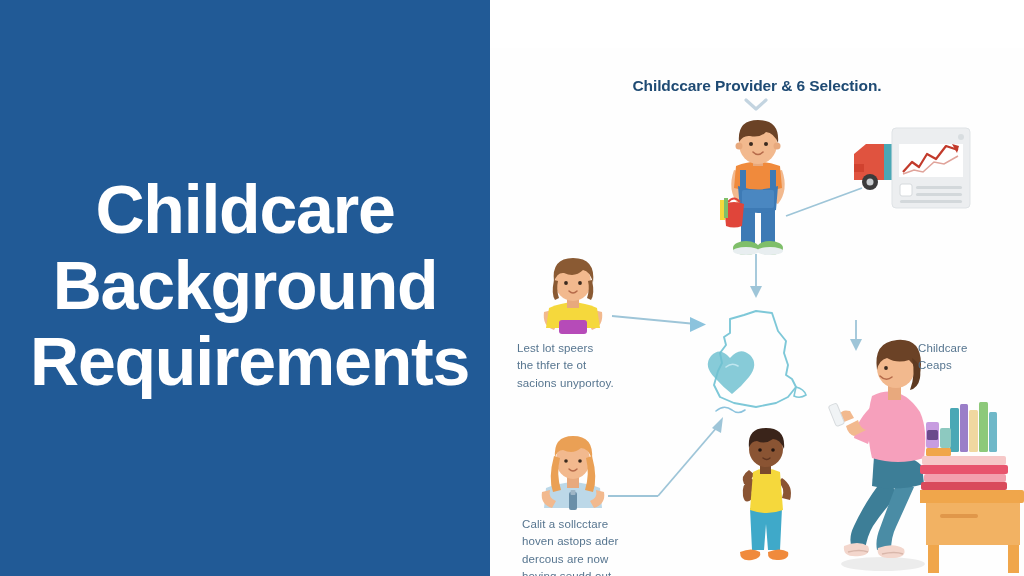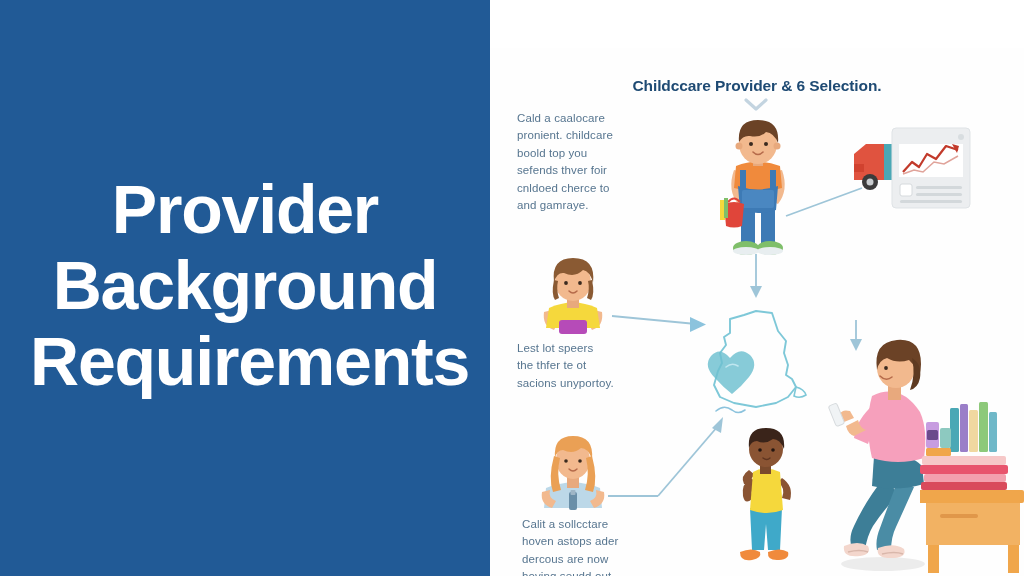--- a/index.html
+++ b/index.html
@@ -88,21 +88,21 @@
   .figure {
     position: absolute;
   }
 </style>
 </head>
 <body>
 
 <div id="slide">
 
   <div id="left-panel">
-    <div id="left-title">Provider Background Requirements</div>
+    <div id="left-title">Childcare Background Requirements</div>
   </div>
 
   <div id="right-panel">
 
     <div id="diagram-title">Childccare Provider &amp; 6 Selection.</div>
 
     <svg class="layer" viewBox="0 0 534 576">
 
       <g>
         <path d="M256 52 L266 61 L276 52" fill="none" stroke="#c3d4e0" stroke-width="3.2" stroke-linecap="round" stroke-linejoin="round"></path>
@@ -324,33 +324,29 @@
 
       <rect x="-4" y="90" width="108" height="13" rx="2" fill="#f0a64b"></rect>
 
       <rect x="6" y="103" width="94" height="42" fill="#f2b263"></rect>
       <rect x="20" y="114" width="38" height="4" rx="2" fill="#e0974a"></rect>
 
       <rect x="8" y="145" width="11" height="28" fill="#f0a64b"></rect>
       <rect x="88" y="145" width="11" height="28" fill="#f0a64b"></rect>
     </svg>
 
-    <div class="blurtext" style="left:27px; top:62px; width:170px;">Cald a caalocare
-pronient. childcare
-boold top you
-sefends thver foir
-cnldoed cherce to
-and gamraye.</div>
 
     <div class="blurtext" style="left:32px; top:468px; width:170px;">Calit a sollcctare
 hoven astops ader
 dercous are now
 hoving seudd out
 petmow this deap.</div>
 
     <div class="blurtext" style="left:27px; top:292px; width:160px;">Lest lot speers
 the thfer te ot
 sacions unyportoy.</div>
 
 
+    <div class="blurtext" style="left:428px; top:292px; width:100px;">Childcare
+Ceaps</div>
 
   </div>
 </div>
 
 </body></html>

